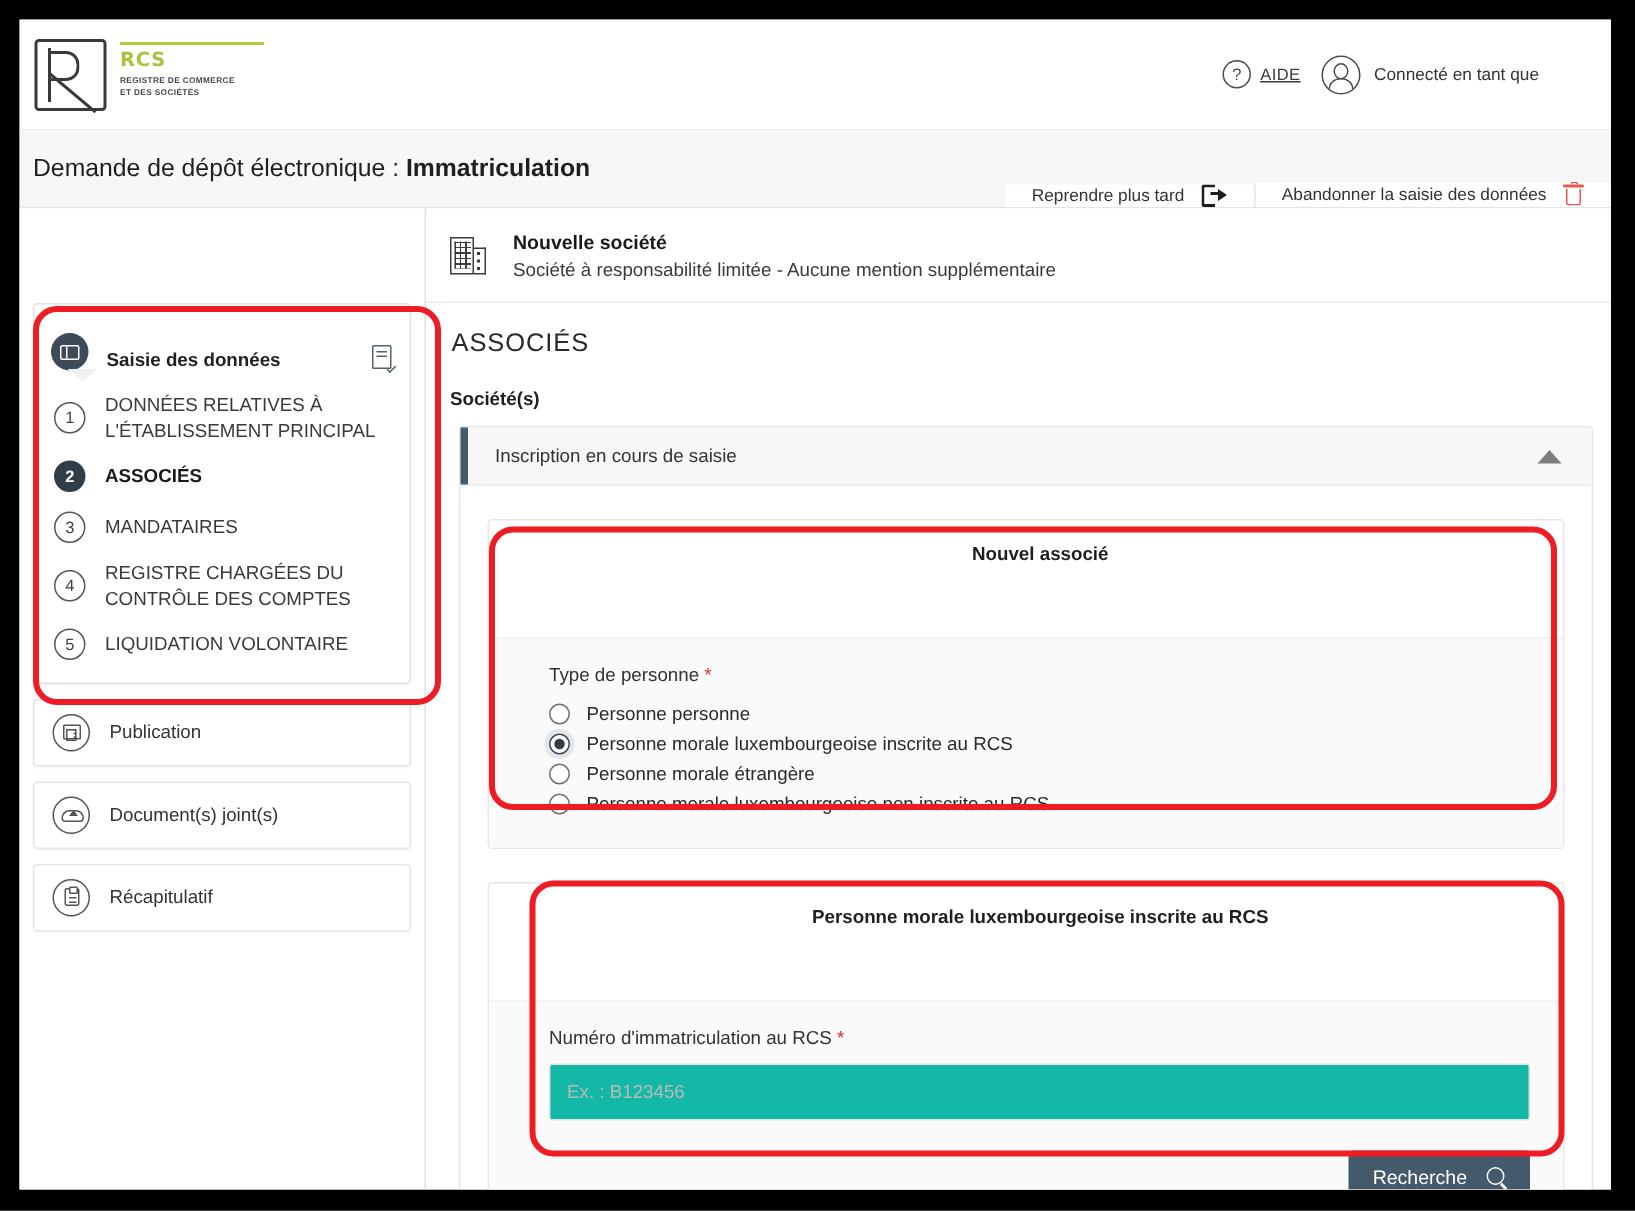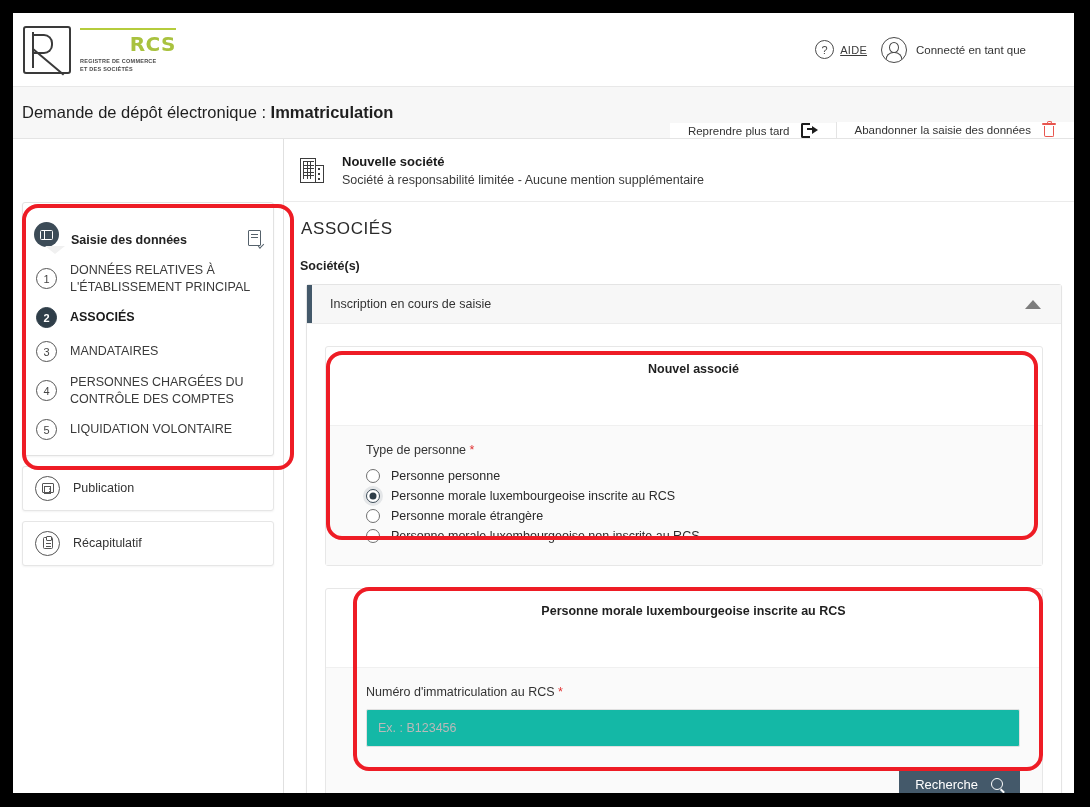--- a/index.html
+++ b/index.html
@@ -77,26 +77,25 @@
     transform-origin: left center;
   }
   .logo-text { padding-top: 2px; }
   .logo-rule {
     width: 96px; height: 2px;
     background: #b5cc3c;
     margin-bottom: 4px;
   }
   .logo-rcs {
     font-family: "DejaVu Sans", sans-serif;
-    font-size: 20px;
+    font-size: 13px;
     font-weight: bold;
     color: #a9c23f;
     letter-spacing: 0.5px;
     line-height: 1;
-    text-align: right;
   }
   .logo-sub {
     font-size: 5.5px;
     font-weight: bold;
     color: #4a4a4a;
     letter-spacing: 0.25px;
     line-height: 1.5;
     margin-top: 3px;
   }
 
@@ -752,34 +751,40 @@
           <div class="nav-step active">
             <div class="step-num">2</div>
             <div class="step-label">ASSOCIÉS</div>
           </div>
           <div class="nav-step">
             <div class="step-num">3</div>
             <div class="step-label">MANDATAIRES</div>
           </div>
           <div class="nav-step">
             <div class="step-num">4</div>
-            <div class="step-label">PERSONNES CHARGÉES DU CONTRÔLE DES COMPTES</div>
+            <div class="step-label">REGISTRE CHARGÉES DU CONTRÔLE DES COMPTES</div>
           </div>
           <div class="nav-step">
             <div class="step-num">5</div>
             <div class="step-label">LIQUIDATION VOLONTAIRE</div>
           </div>
         </div>
       </div>
 
       <div class="side-item">
         <div class="side-item-icon">
               <span class="news-glyph"></span>
             </div>
         <div class="side-item-label">Publication</div>
+      </div>
+      <div class="side-item">
+        <div class="side-item-icon">
+              <span class="cloud-glyph"></span>
+            </div>
+        <div class="side-item-label">Document(s) joint(s)</div>
       </div>
       <div class="side-item">
         <div class="side-item-icon">
               <span class="clip-glyph"></span>
             </div>
         <div class="side-item-label">Récapitulatif</div>
       </div>
     </div>
 
     <div class="rightcol">

